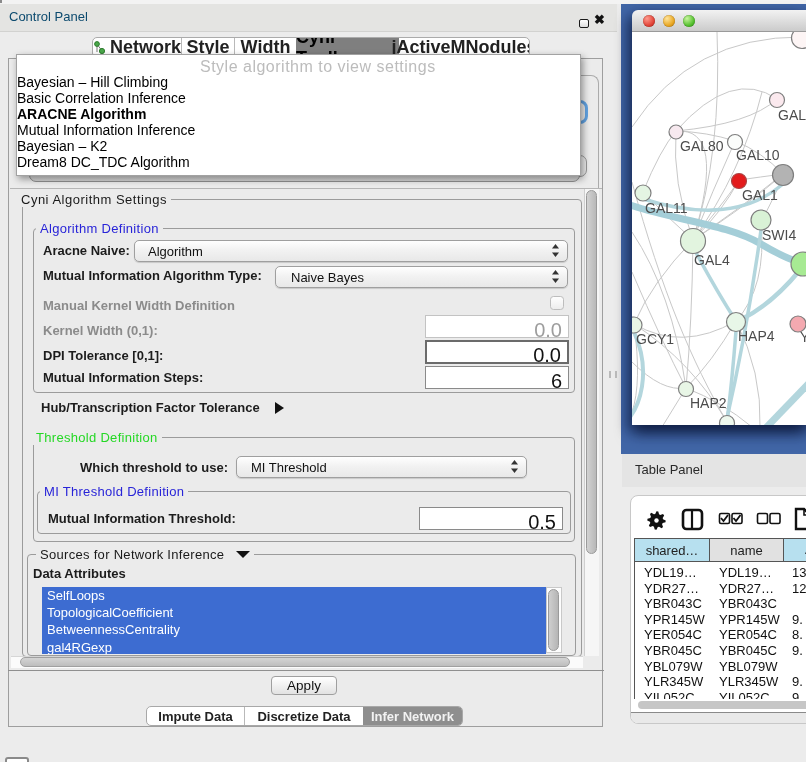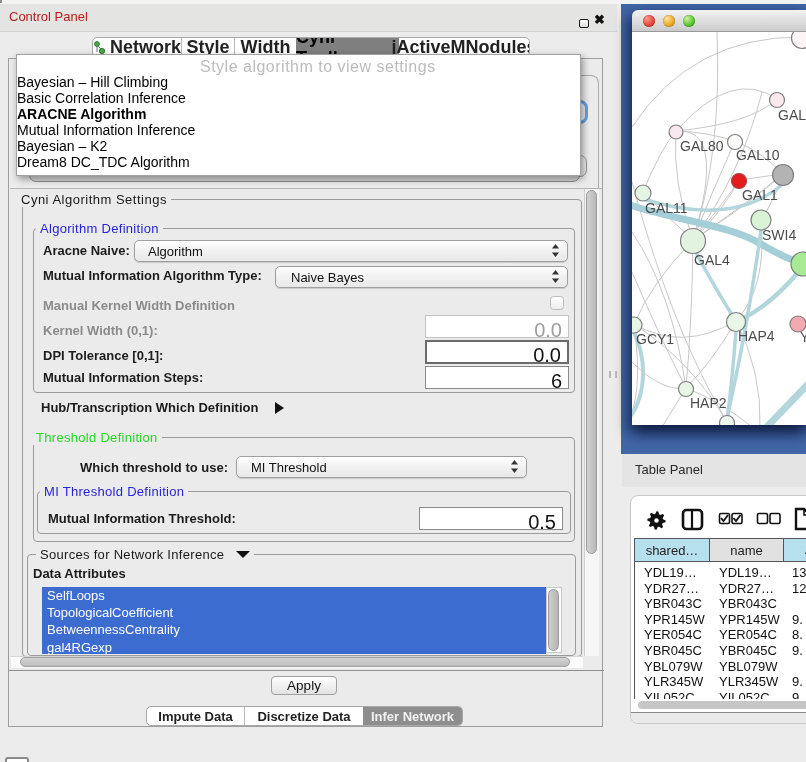--- a/index.html
+++ b/index.html
@@ -19,21 +19,21 @@
 .field{position:absolute;background:#fff;font-size:20px;color:#111;text-align:right;}
 .ftext{position:absolute;right:6px;top:3px;}
 </style>
 </head>
 <body>
 
 <div class="abs" style="left:0;top:0;width:806px;height:4px;background:#f3f3f3;"></div>
 <div class="abs" style="left:0;top:0;width:2px;height:3px;background:#8a8a8a;"></div>
 
 <div class="abs" style="left:0;top:4px;width:617px;height:27px;background:#e4e4e2;border-bottom:1px solid #d2d2d0;">
-  <div class="abs" style="left:9px;top:5px;font-size:13px;color:#b91c1c;">Control Panel</div>
+  <div class="abs" style="left:9px;top:5px;font-size:13px;color:#0c4a6e;">Control Panel</div>
   <div class="abs" style="left:579px;top:15px;width:8px;height:7px;border:1.5px solid #1a1a1a;border-radius:2px;background:linear-gradient(#fff,#ddd);"></div>
   <div class="abs" style="left:594px;top:8px;font-size:13px;font-weight:bold;color:#111;">✖</div>
 </div>
 
 <div class="abs" id="panel" style="left:8px;top:58px;width:595px;height:669px;border:1px solid #9e9e9e;background:#ebebeb;box-sizing:border-box;"></div>
 
 <div class="abs" style="left:92px;top:37px;height:21px;display:flex;border:1px solid #ababab;border-radius:5px;overflow:hidden;background:#fff;font-size:18px;font-weight:bold;color:#222;box-sizing:border-box;">
   <div style="width:88px;display:flex;align-items:center;justify-content:center;border-right:1px solid #b9b9b9;">
     <svg width="13" height="14" viewBox="0 0 13 14" style="margin-right:4px;">
       <line x1="4" y1="3" x2="9" y2="10" stroke="#777" stroke-width="1"></line>
@@ -90,21 +90,21 @@
 <div class="lbl abs" style="left:43px;top:348px;">DPI Tolerance [0,1]:</div>
 <div class="field" style="left:425px;top:340px;width:144px;height:24px;border:2px solid #6b6b6b;box-sizing:border-box;">
     <span class="ftext" style="top:2px;">0.0</span>
   </div>
 
 <div class="lbl abs" style="left:43px;top:370px;">Mutual Information Steps:</div>
 <div class="field" style="left:425px;top:366px;width:144px;height:23px;border:1px solid #8a8a8a;box-sizing:border-box;">
     <span class="ftext">6</span>
   </div>
 
-<div class="lbl abs" style="left:41px;top:400px;">Hub/Transcription Which Definition</div>
+<div class="lbl abs" style="left:41px;top:400px;">Hub/Transcription Factor Tolerance</div>
 <div class="abs" style="left:275px;top:402px;width:0;height:0;border-left:9px solid #111;border-top:6px solid transparent;border-bottom:6px solid transparent;"></div>
 
 <div class="group" style="left:33px;top:437px;width:540px;height:103px;"></div>
 <div class="gtitle" style="left:32px;top:430px;color:#25d825;letter-spacing:0.3px;">Threshold Definition</div>
 
 <div class="lbl abs" style="left:60px;top:460px;width:168px;text-align:right;">Which threshold to use:</div>
 <div class="combo" style="left:236px;top:456px;width:289px;height:20px;">
   <div class="ct" style="left:14px;">MI Threshold</div>
   <svg class="arrows" viewBox="0 0 9 15">
       <path d="M4.5 1 L8 5.5 L1 5.5 Z" fill="#333"></path>

